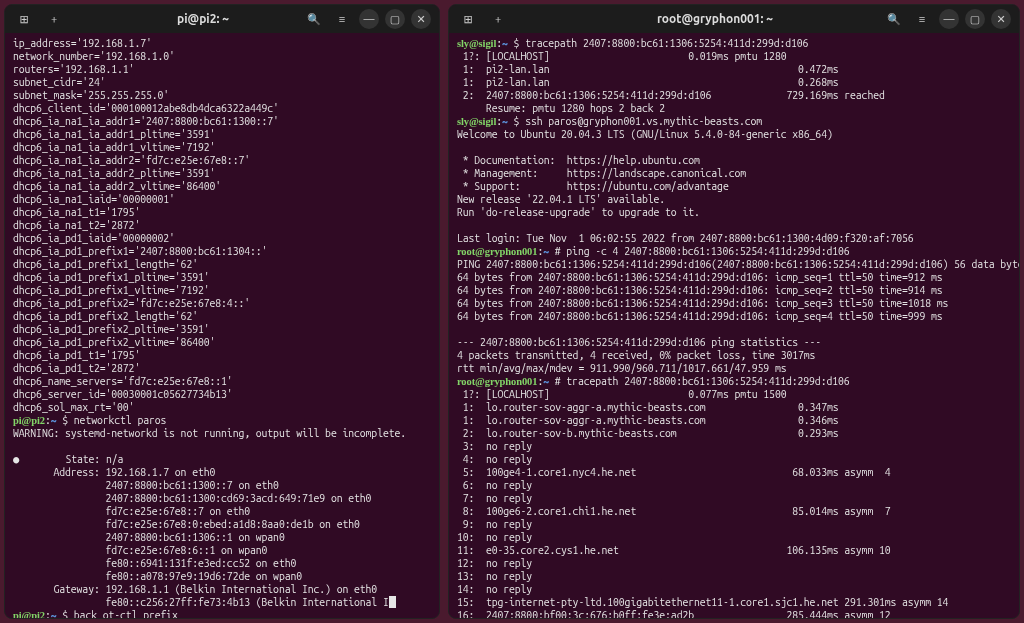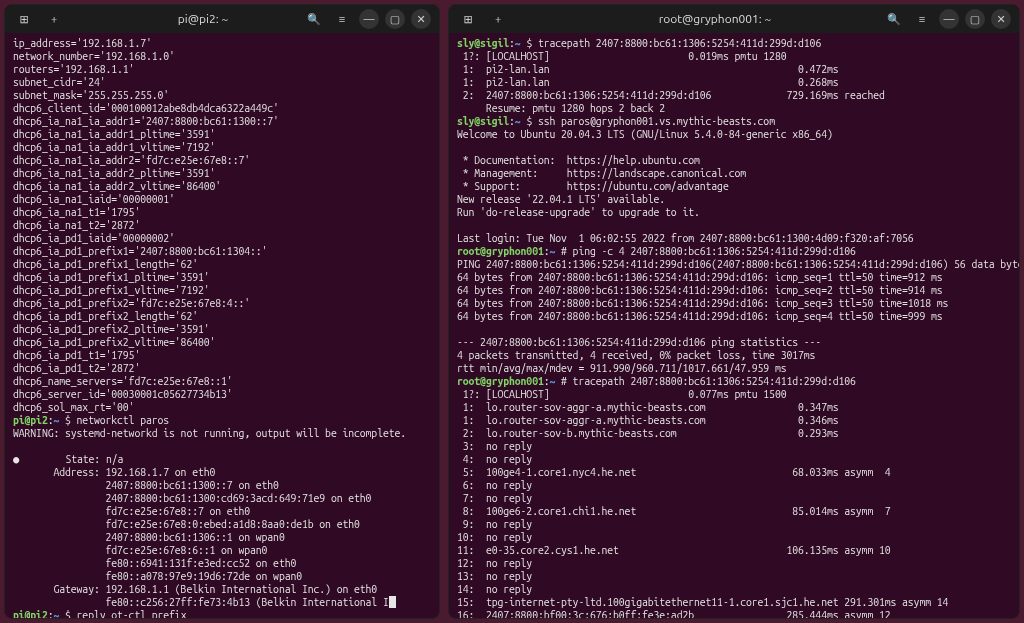--- a/index.html
+++ b/index.html
@@ -29,40 +29,40 @@
   height: 28px;
   background: #1c1c1c;
   display: flex;
   align-items: center;
   padding: 0 8px;
   color: #ddd;
   font-family: Ubuntu, sans-serif;
   font-size: 12px;
 }
 .tb-left { display: flex; align-items: center; gap: 8px; width: 90px; }
-.tb-center { flex: 1; text-align: center; font-weight: 400; }
+.tb-center { flex: 1; text-align: center; font-weight: 700; }
 .tb-right { display: flex; align-items: center; gap: 6px; }
 .tb-btn {
   width: 22px; height: 22px;
   border-radius: 4px;
   display: flex; align-items: center; justify-content: center;
   color: #ccc;
   font-size: 11px;
 }
 .tb-btn.round { border-radius: 50%; background: #333; width: 20px; height: 20px; }
 .term-body {
   flex: 1;
   padding: 4px 8px;
   overflow: hidden;
   white-space: pre;
   font-size: 10.5px;
   line-height: 13px;
   letter-spacing: -0.1px;
 }
-.prompt-user { color: #82d467; font-weight: bold; }
+.prompt-user { color: #82d467; font-weight: bold; font-family: Liberation Serif, serif; }
 .prompt-tilde { color: #5a8fd6; font-weight: bold; }
 .prompt-dollar { color: #e6e6e6; }
 .cmd { color: #e6e6e6; margin-top: 22px; }
 .cursor { background: #e6e6e6; display: inline-block; width: 7px; height: 12px; vertical-align: text-bottom; }
 </style>
 </head>
 <body>
 
 <div class="window window-left">
   <div class="titlebar">
@@ -116,21 +116,21 @@
                 2407:8800:bc61:1300::7 on eth0
                 2407:8800:bc61:1300:cd69:3acd:649:71e9 on eth0
                 fd7c:e25e:67e8::7 on eth0
                 fd7c:e25e:67e8:0:ebed:a1d8:8aa0:de1b on eth0
                 2407:8800:bc61:1306::1 on wpan0
                 fd7c:e25e:67e8:6::1 on wpan0
                 fe80::6941:131f:e3ed:cc52 on eth0
                 fe80::a078:97e9:19d6:72de on wpan0
        Gateway: 192.168.1.1 (Belkin International Inc.) on eth0
                 fe80::c256:27ff:fe73:4b13 (Belkin International I<span class="cursor"></span>
-<span class="prompt-user">pi@pi2</span>:<span class="prompt-tilde">~</span> <span class="prompt-dollar">$</span> <span class="cmd">reply ot-ctl prefix</span>
+<span class="prompt-user">pi@pi2</span>:<span class="prompt-tilde">~</span> <span class="prompt-dollar">$</span> <span class="cmd">back ot-ctl prefix</span>
 2407:8800:bc61:1306::/64 paros med 5400
 Done
 :  
 5401: fd93:a9a3:8008:4302:1467:dbc2:7150:a943
 5401: 2407:8800:bc61:1306:5254:411d:299d:d106
 Done
 :  <span class="cmd"></span></div>
 </div>
 
 <div class="window window-right">

